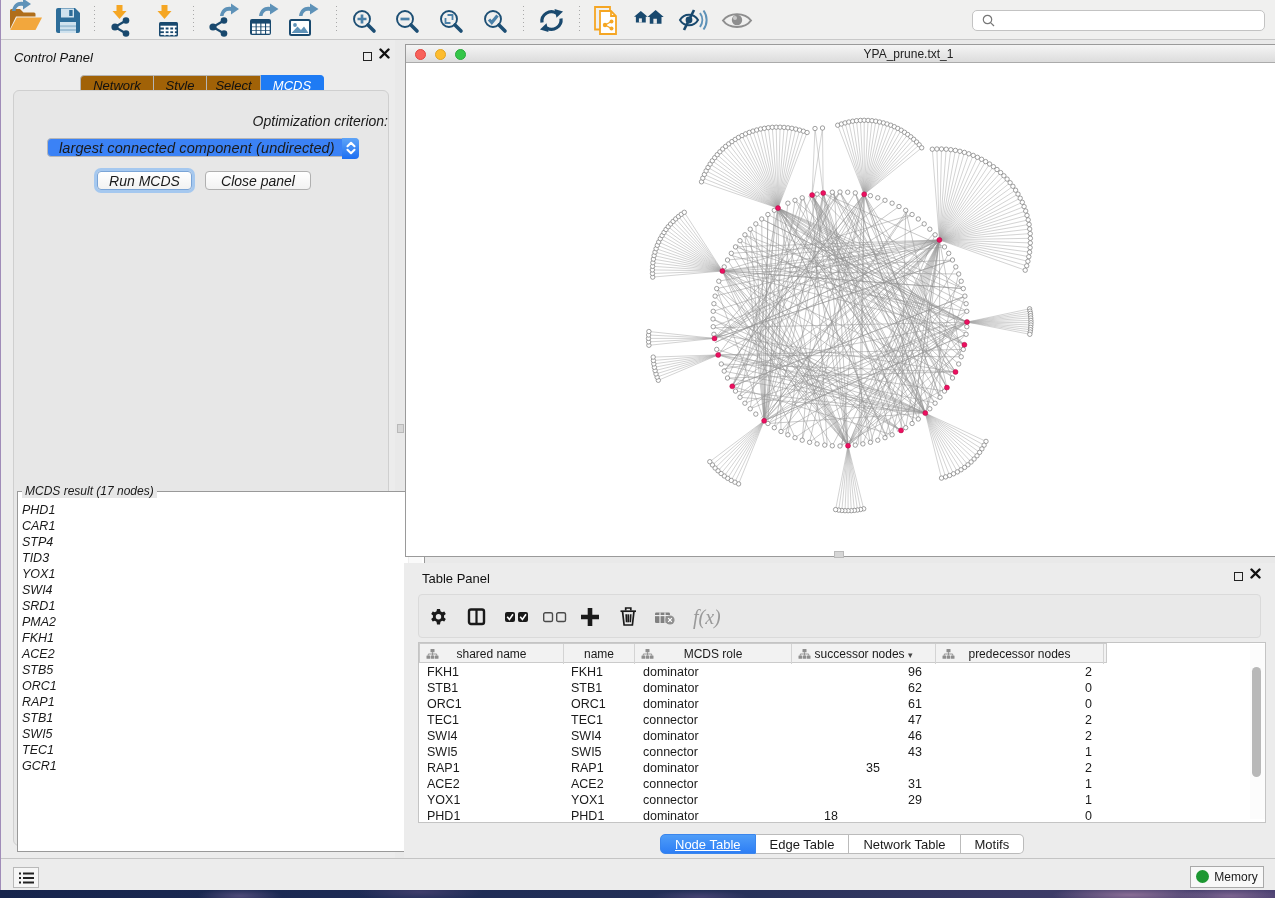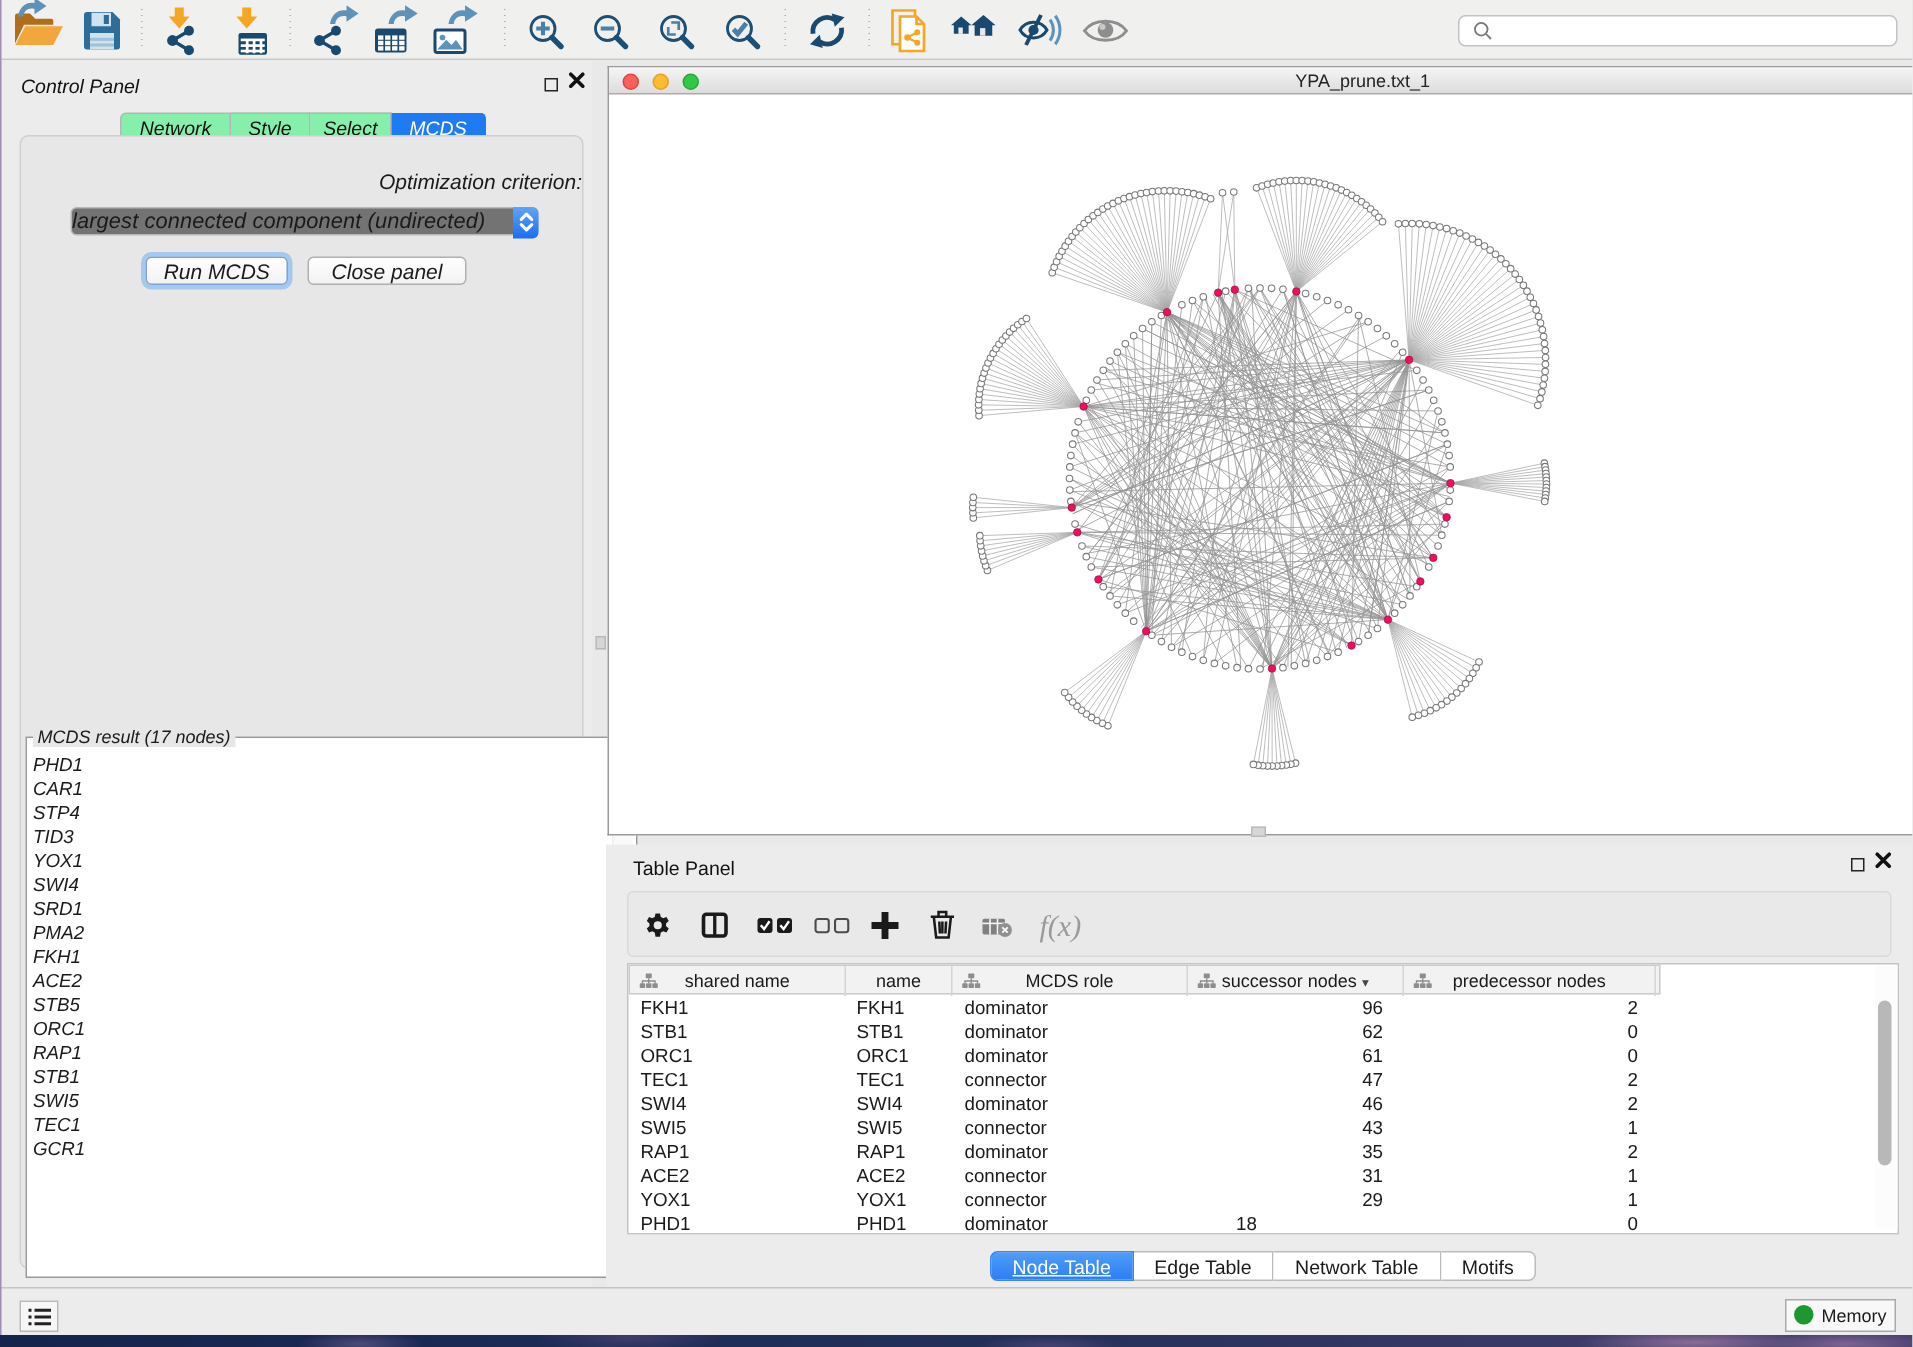--- a/index.html
+++ b/index.html
@@ -14,30 +14,30 @@
   background-size:1px 4px; }
 #searchbox { position:absolute; left:972px; top:10px; width:293px; height:21px; background:#fff;
   border:1px solid #c3c3c3; border-radius:5px; }
 
 
 #cpanel { left:1px; top:40px; width:394px; height:818px; background:#ececec;font-style:italic; }
 .ptitle { font-size:13px; color:#111; }
 .winbtn { position:absolute; width:9px; height:9px; border:1.5px solid #222; }
 .xbtn { position:absolute; font-size:12px; font-weight:bold; color:#111; }
 .tabrow { position:absolute; display:flex; }
-.tab { height:19px; line-height:19px; font-size:13px; text-align:center; background:#86efac;
+.tab { height:19px; line-height:19px; font-size:13px; text-align:center; background:#a16207;
   border:1px solid #b5b5b5; border-left:none; color:#111; }
 .tab.first { border-left:1px solid #b5b5b5; border-radius:4px 0 0 4px; }
 .tab.last { border-radius:0 4px 4px 0; }
 .tab.active { background:#1e7bf4; color:#fff; border-color:#1e7bf4; }
 #cpcontent { position:absolute; left:12px; top:50px; width:376px; height:756px; background:#e7e7e7;
   border:1px solid #cfcfcf; border-radius:6px; }
 #optlabel { position:absolute; left:0; top:22px; width:100%; text-align:right; font-size:14px; }
-#dropdown { position:absolute; left:33px; top:47px; width:312px; height:19px; background:#737373;
-  border:1px solid #b7b7b7; border-radius:4px; font-size:14.5px; line-height:18px; padding-left:0; letter-spacing:0.1px; }
+#dropdown { position:absolute; left:33px; top:47px; width:312px; height:19px; background:#3b82f6;
+  border:1px solid #b7b7b7; border-radius:4px; font-size:14.5px; line-height:18px; padding-left:11px; letter-spacing:0.1px; }
 #dropbtn { position:absolute; right:-1px; top:-1px; width:17px; height:21px; border-radius:0 4px 4px 0;
   background:linear-gradient(#5ea4f7,#1c6ef2); }
 #dropbtn svg { position:absolute; left:2.5px; top:3px; }
 .btn { position:absolute; height:19px; background:linear-gradient(#ffffff,#f2f2f2); border:1px solid #b0b0b0;
   border-radius:4px; font-size:14px; text-align:center; line-height:18px; }
 #runbtn { left:83px; top:80px; width:95px; box-shadow:0 0 0 3px #a5c8ef; border-color:#7aa4d6; }
 #closebtn { left:191px; top:80px; width:106px; }
 #mcdsbox { position:absolute; left:3px; width:408px; height:361px; border:1px solid #999;
   background:#fff;margin-top:16px; }
 #mcdslabel { position:absolute; left:4px; top:-8px; background:#e7e7e7; padding:0 3px; font-size:12px; }
@@ -723,21 +723,21 @@
       <div class="trow" style="left:420px;top:165px;width:98px;text-align:right">46</div>
       <div class="trow" style="left:560px;top:165px;width:128px;text-align:right">2</div>
       <div class="trow" style="left:23px;top:181px">SWI5</div>
       <div class="trow" style="left:167px;top:181px">SWI5</div>
       <div class="trow" style="left:239px;top:181px">connector</div>
       <div class="trow" style="left:420px;top:181px;width:98px;text-align:right">43</div>
       <div class="trow" style="left:560px;top:181px;width:128px;text-align:right">1</div>
       <div class="trow" style="left:23px;top:197px">RAP1</div>
       <div class="trow" style="left:167px;top:197px">RAP1</div>
       <div class="trow" style="left:239px;top:197px">dominator</div>
-      <div class="trow" style="left:420px;top:197px;width:98px;text-align:right">35</div>
+      <div class="trow" style="left:420px;top:197px;width:98px;text-align:center">35</div>
       <div class="trow" style="left:560px;top:197px;width:128px;text-align:right">2</div>
       <div class="trow" style="left:23px;top:213px">ACE2</div>
       <div class="trow" style="left:167px;top:213px">ACE2</div>
       <div class="trow" style="left:239px;top:213px">connector</div>
       <div class="trow" style="left:420px;top:213px;width:98px;text-align:right">31</div>
       <div class="trow" style="left:560px;top:213px;width:128px;text-align:right">1</div>
       <div class="trow" style="left:23px;top:229px">YOX1</div>
       <div class="trow" style="left:167px;top:229px">YOX1</div>
       <div class="trow" style="left:239px;top:229px">connector</div>
       <div class="trow" style="left:420px;top:229px;width:98px;text-align:right">29</div>

